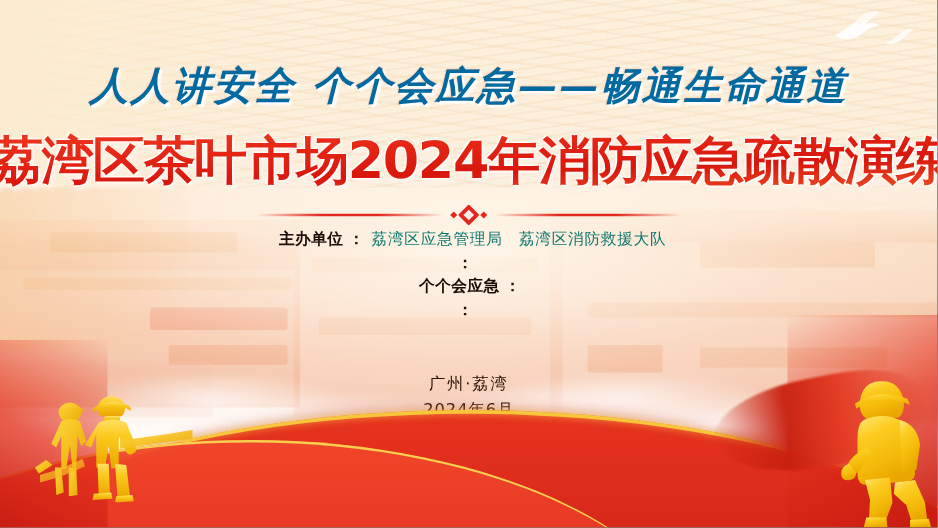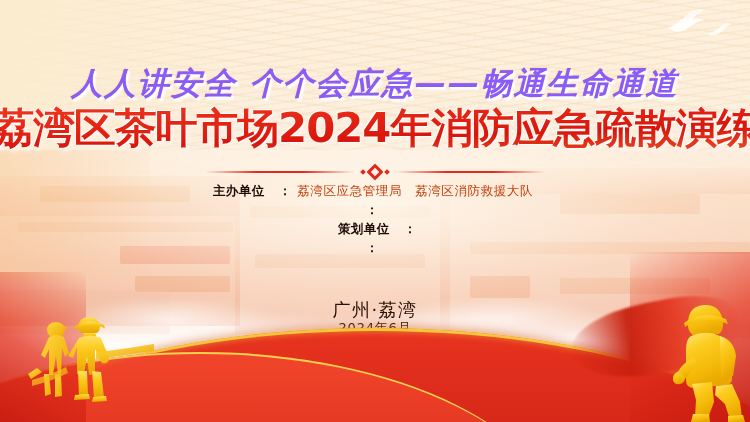--- a/index.html
+++ b/index.html
@@ -114,28 +114,28 @@
 
   
   .fig{position:absolute;}
   .fig svg{display:block;}
 
   
   .dove{position:absolute;}
 
   
   .slogan{
-    position:absolute;left:0;top:63px;width:750px;
+    position:absolute;left:0;top:48px;width:750px;
     text-align:center;
     font-family:"DejaVu Serif","Liberation Serif",serif;
     font-weight:700;
     font-style:italic;
     font-size:31px;
     letter-spacing:2px;
-    color:#8b5cf6;
+    color:#0369a1;
     text-shadow:
        1.5px 1.5px 0 #fff,
        2.5px 2.5px 2px rgba(255,255,255,.9),
        0 0 1px rgba(170,20,12,.5);
     white-space:nowrap;
   }
 
   .title{
     position:absolute;left:0;top:101px;width:750px;
     text-align:center;
@@ -176,35 +176,35 @@
   
   .org{
     position:absolute;left:0;top:181px;width:750px;
     font-family:"DejaVu Sans","Liberation Sans",sans-serif;
     font-size:12.5px;
     color:#241008;
     line-height:19px;
   }
   .org-row{display:flex;justify-content:center;}
   .org-row .lab{
-    width:72px;text-align:center;font-weight:700;letter-spacing:.4px;
+    width:72px;text-align:right;font-weight:700;letter-spacing:.4px;
     margin-right:4px;flex:0 0 auto;color:#1d0c06;
   }
   .org-row .colon{flex:0 0 auto;font-weight:700;margin-right:6px;}
   .org-row .val{
-    flex:0 0 auto;text-align:left;width:250px;letter-spacing:.6px;color:#c2410c;
+    flex:0 0 auto;text-align:left;width:250px;letter-spacing:.6px;color:#0f766e;
   }
   .org-row .val.indent{padding-left:0;}
   .org-row.cont .lab, .org-row.cont .colon{visibility:hidden;}
 
   
   .place{
     position:absolute;left:0;top:298px;width:750px;text-align:center;
     font-family:"DejaVu Sans","Liberation Sans",sans-serif;
-    font-size:18px;color:#2a1208;letter-spacing:1.5px;
+    font-size:13px;color:#2a1208;letter-spacing:1.5px;
   }
   .date{
     position:absolute;left:0;top:319px;width:750px;text-align:center;
     font-family:"DejaVu Sans","Liberation Sans",sans-serif;
     font-size:13px;color:#2a1208;letter-spacing:.8px;
   }
 
   .shade-left{
     position:absolute;left:0;top:150px;width:150px;height:130px;
     background:linear-gradient(100deg, rgba(248,200,150,.5), rgba(250,220,190,0));
@@ -279,21 +279,21 @@
       <span class="colon">：</span>
       <span class="val">荔湾区应急管理局　荔湾区消防救援大队</span>
     </div>
 
 
     <div class="org-row">
       <span class="colon">：</span>
     </div>
 
     <div class="org-row">
-      <span class="lab">策划单位</span>
+      <span class="lab">个个会应急</span>
       <span class="colon">：</span>
     </div>
 
     <div class="org-row">
       <span class="colon">：</span>
     </div>
 
   </div>
 
   <div class="smoke"></div>

